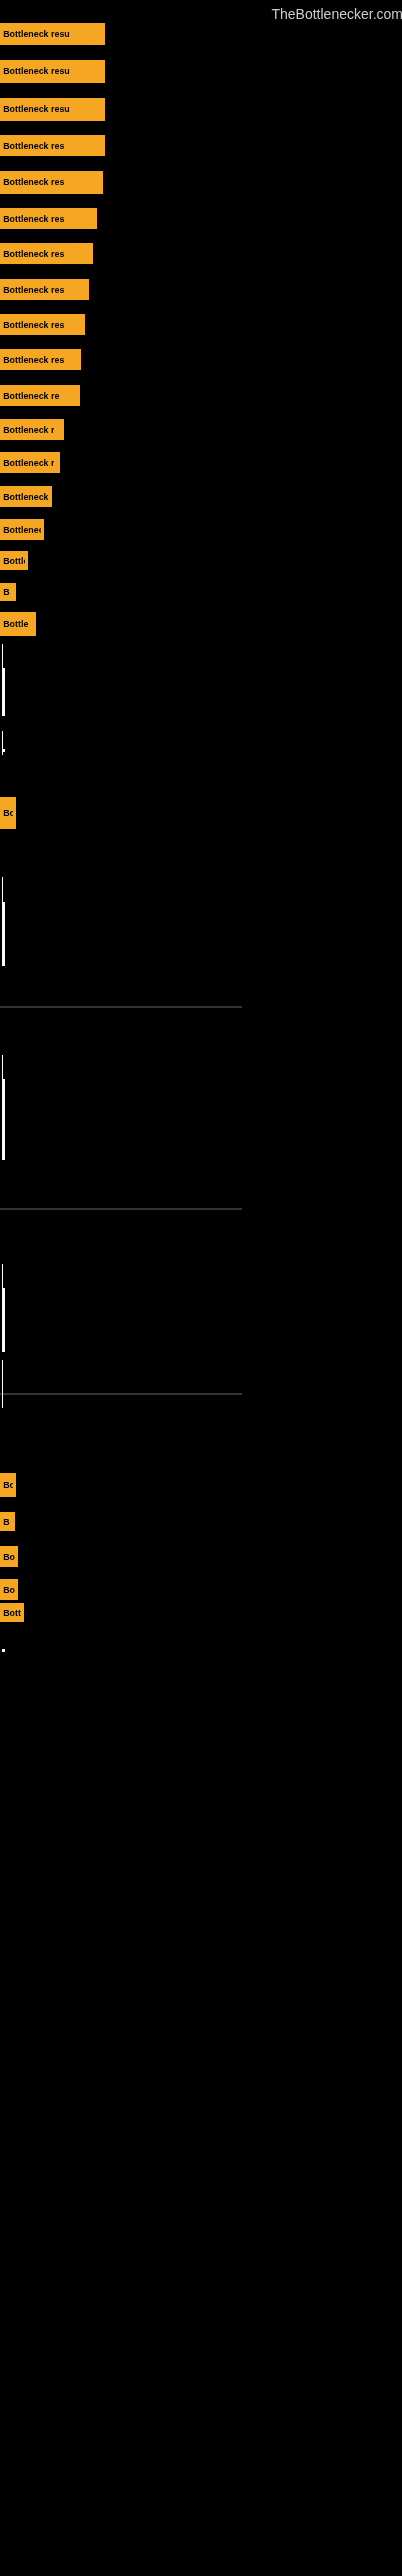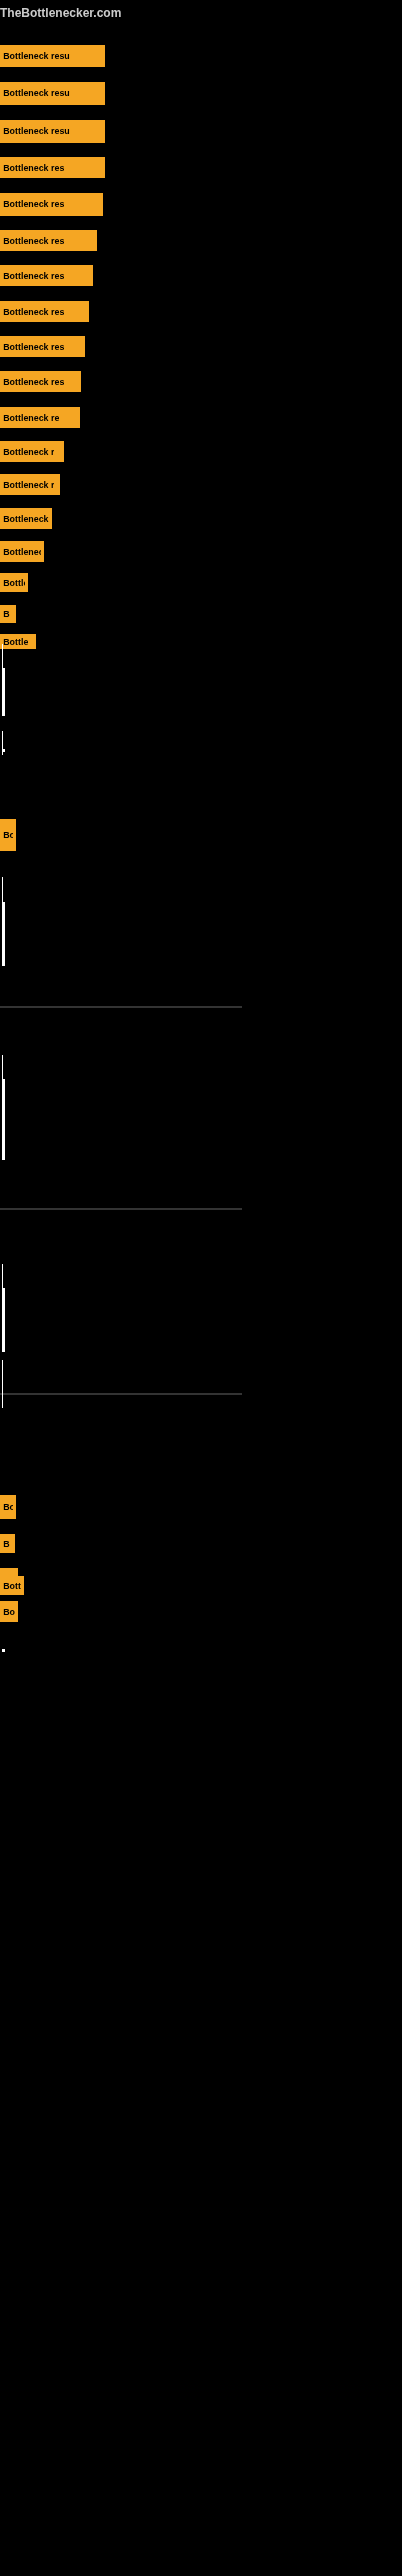--- a/index.html
+++ b/index.html
@@ -9,37 +9,35 @@
     }
     body {
       background-color: #000000;
       font-family: Arial, sans-serif;
       width: 403px;
       min-height: 2576px;
       position: relative;
     }
     .site-title {
       color: #cccccc;
-      font-size: 12px;
-      text-align: left;
+      font-size: 14px;
+      text-align: right;
       padding: 6.4px 0;
       position: absolute;
       top: 0;
       left: 0;
       right: 0;
-      font-weight: bold;
     }
     .bar-item {
       position: absolute;
       background-color: #f5a623;
       display: flex;
       align-items: center;
       padding: 1.6px 3.2px;
       left: 0;
-      margin-top: 22px;
     }
     .bar-label {
       color: #000000;
       font-size: 8.9px;
       font-weight: bold;
       white-space: nowrap;
       overflow: hidden;
     }
     .vertical-line {
       position: absolute;
@@ -98,21 +96,21 @@
     </div>
     <div class="bar-item" style="top: 519px; height: 21px; width: 44px;">
       <span class="bar-label">Bottleneck</span>
     </div>
     <div class="bar-item" style="top: 551px; height: 19.3px; width: 28px;">
       <span class="bar-label">Bottlen</span>
     </div>
     <div class="bar-item" style="top: 583px; height: 17.7px; width: 16px;">
       <span class="bar-label">B</span>
     </div>
-    <div class="bar-item" style="top: 612px; height: 15px; width: 36px;">
+    <div class="bar-item" style="top: 612px; height: 24px; width: 36px;">
       <span class="bar-label">Bottle</span>
     </div>
     <div class="vertical-line" style="top: 668px; height: 48px; width: 3.2px; background-color: rgb(255, 255, 255);"></div>
     <div class="vertical-line" style="top: 749px; height: 3.2px; width: 3.2px; background-color: rgb(255, 255, 255);"></div>
     <div class="bar-item" style="top: 797px; height: 32px; width: 16px;">
       <span class="bar-label">Bo</span>
     </div>
     <div class="vertical-line" style="top: 902px; height: 64px; width: 3.2px; background-color: rgb(255, 255, 255);"></div>
     <div style="position: absolute; top: 1006px; left: 0px; height: 2.4px; width: 242px; background-color: rgb(51, 51, 51);"></div>
     <div class="vertical-line" style="top: 1079px; height: 81px; width: 3.2px; background-color: rgb(255, 255, 255);"></div>
@@ -124,21 +122,21 @@
     </div>
     <div class="bar-item" style="top: 1512px; height: 19.3px; width: 14.5px;">
       <span class="bar-label">B</span>
     </div>
     <div class="bar-item" style="top: 1546px; height: 21px; width: 17.7px;">
       <span class="bar-label">Bo</span>
     </div>
     <div class="bar-item" style="top: 1579px; height: 21px; width: 17.7px;">
       <span class="bar-label">Bo</span>
     </div>
-    <div class="bar-item" style="top: 1554px; height: 19.3px; width: 24px;">
+    <div class="bar-item" style="top: 1603px; height: 19.3px; width: 24px;">
       <span class="bar-label">Bott</span>
     </div>
     <div class="vertical-line" style="top: 1649px; height: 3.2px; width: 3.2px; background-color: rgb(255, 255, 255);"></div>
   </div>
 <div id="lines-container">
     <div style="position: absolute; top: 644px; left: 1.6px; width: 1.6px; height: 56px; background-color: rgb(255, 255, 255);"></div>
     <div style="position: absolute; top: 731px; left: 1.6px; width: 1.6px; height: 24px; background-color: rgb(255, 255, 255);"></div>
     <div style="position: absolute; top: 877px; left: 1.6px; width: 1.6px; height: 40px; background-color: rgb(255, 255, 255);"></div>
     <div style="position: absolute; top: 1055px; left: 1.6px; width: 1.6px; height: 40px; background-color: rgb(255, 255, 255);"></div>
     <div style="position: absolute; top: 1264px; left: 1.6px; width: 1.6px; height: 40px; background-color: rgb(255, 255, 255);"></div>

